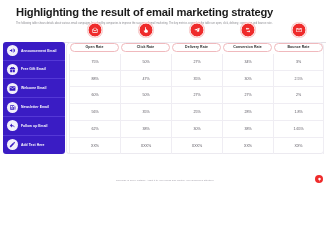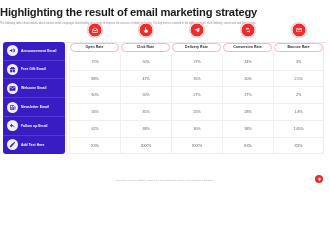--- a/index.html
+++ b/index.html
@@ -11,21 +11,21 @@
     width: 330px;
     height: 186px;
     overflow: hidden;
     font-family: "Liberation Sans", sans-serif;
     color: #231f20;
     position: relative;
   }
 
   
   .slide-header {
-    padding: 6px 8px 0 0;
+    padding: 6px 8px 0 16px;
   }
   .slide-title {
     font-size: 11.2px;
     font-weight: bold;
     letter-spacing: -0.2px;
     line-height: 1.15;
     color: #1b1b1b;
     margin: 0 0 3px 0;
     white-space: nowrap;
   }

